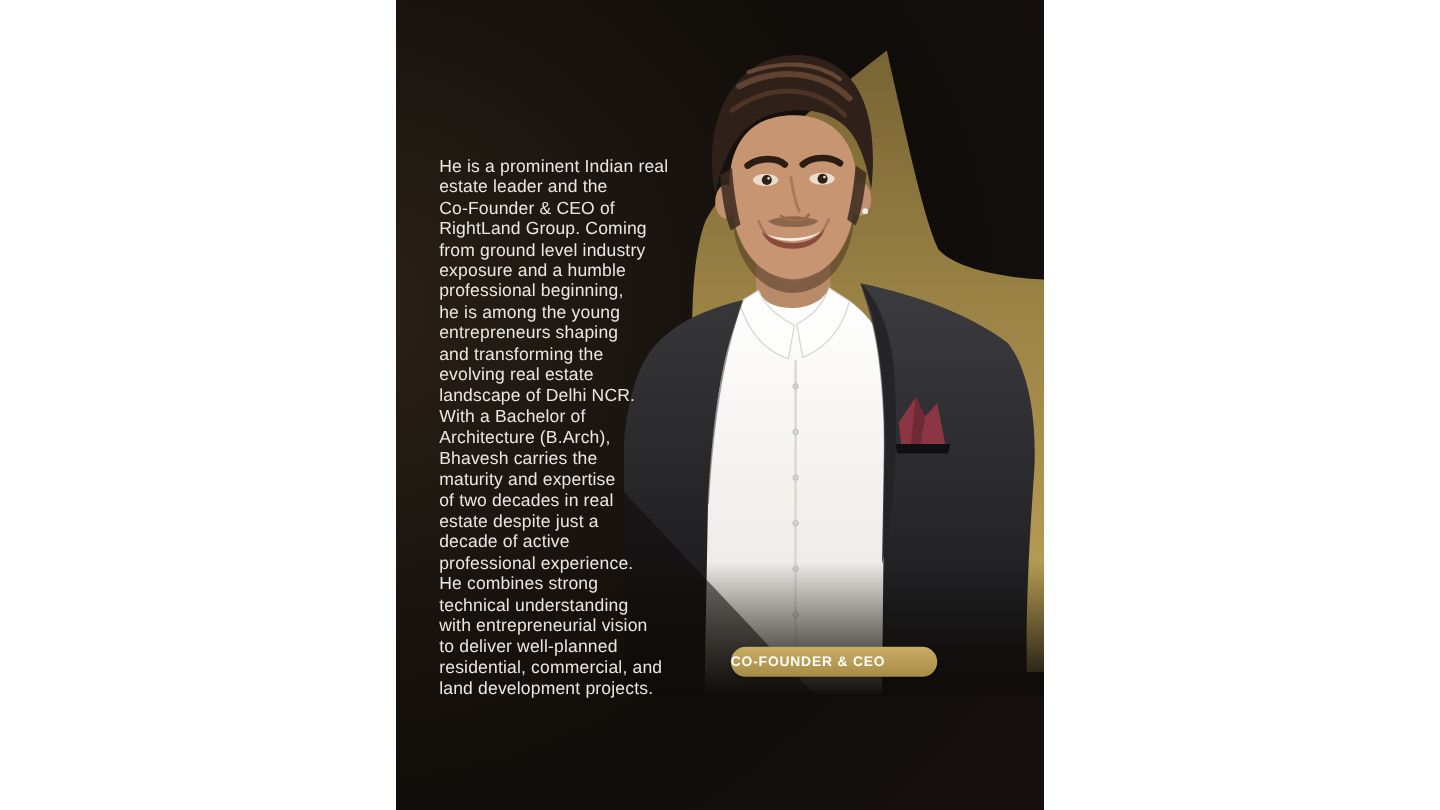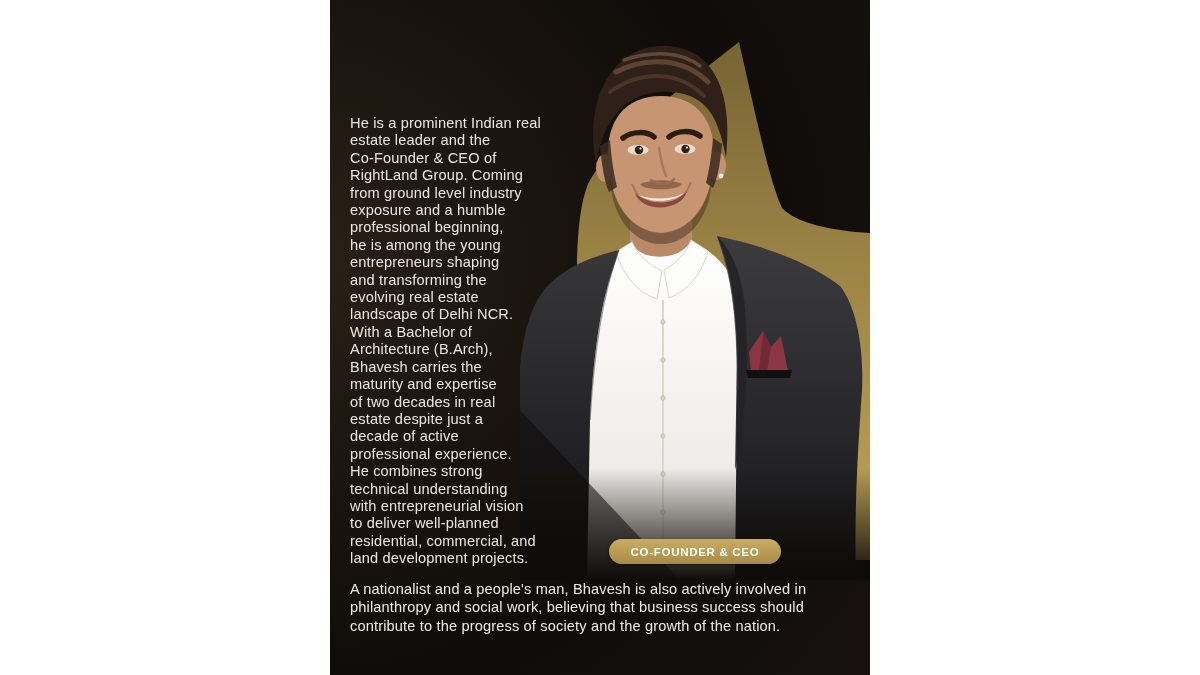--- a/index.html
+++ b/index.html
@@ -43,21 +43,21 @@
   }
   .portrait{
     position:absolute;left:190px;top:0;
     width:350px;height:580px;
   }
   .badge{
     position:absolute;left:279px;top:539px;
     width:172px;height:25px;
     border-radius:13px;
     background:linear-gradient(180deg,#c9ad64 0%,#b2954f 70%,#a68a48 100%);
-    display:flex;align-items:center;justify-content:center;
+    display:flex;align-items:center;
     font-size:11.5px;font-weight:bold;letter-spacing:.7px;
     color:#fdfdfb;
     box-shadow:0 1px 3px rgba(0,0,0,.45);
   }
 </style>
 </head>
 <body>
 
 <div class="page">
   <div class="panel">
@@ -155,21 +155,21 @@
 
       <path d="M0,410 L0,580 L160,580 Z" fill="#0d0a08" opacity=".55"></path>
       <rect x="0" y="468" width="350" height="112" fill="url(#fadeB)"></rect>
     </svg>
 
     <div class="badge">
       <span>CO-FOUNDER &amp; CEO</span>
     </div>
 
 
-    <p class="bio-left" style="margin:0;">He is a prominent Indian real
+    <p class="bio-left" style="margin:16px;">He is a prominent Indian real
 estate leader and the
 Co-Founder &amp; CEO of
 RightLand Group. Coming
 from ground level industry
 exposure and a humble
 professional beginning,
 he is among the young
 entrepreneurs shaping
 and transforming the
 evolving real estate
@@ -182,17 +182,14 @@
 estate despite just a
 decade of active
 professional experience.
 He combines strong
 technical understanding
 with entrepreneurial vision
 to deliver well-planned
 residential, commercial, and
 land development projects.</p>
 
-    <p class="bio-bottom" style="margin:0;">A nationalist and a people's man, Bhavesh is also actively involved in
-philanthropy and social work, believing that business success should
-contribute to the progress of society and the growth of the nation.</p>
   </div>
 </div>
 
 </body></html>

